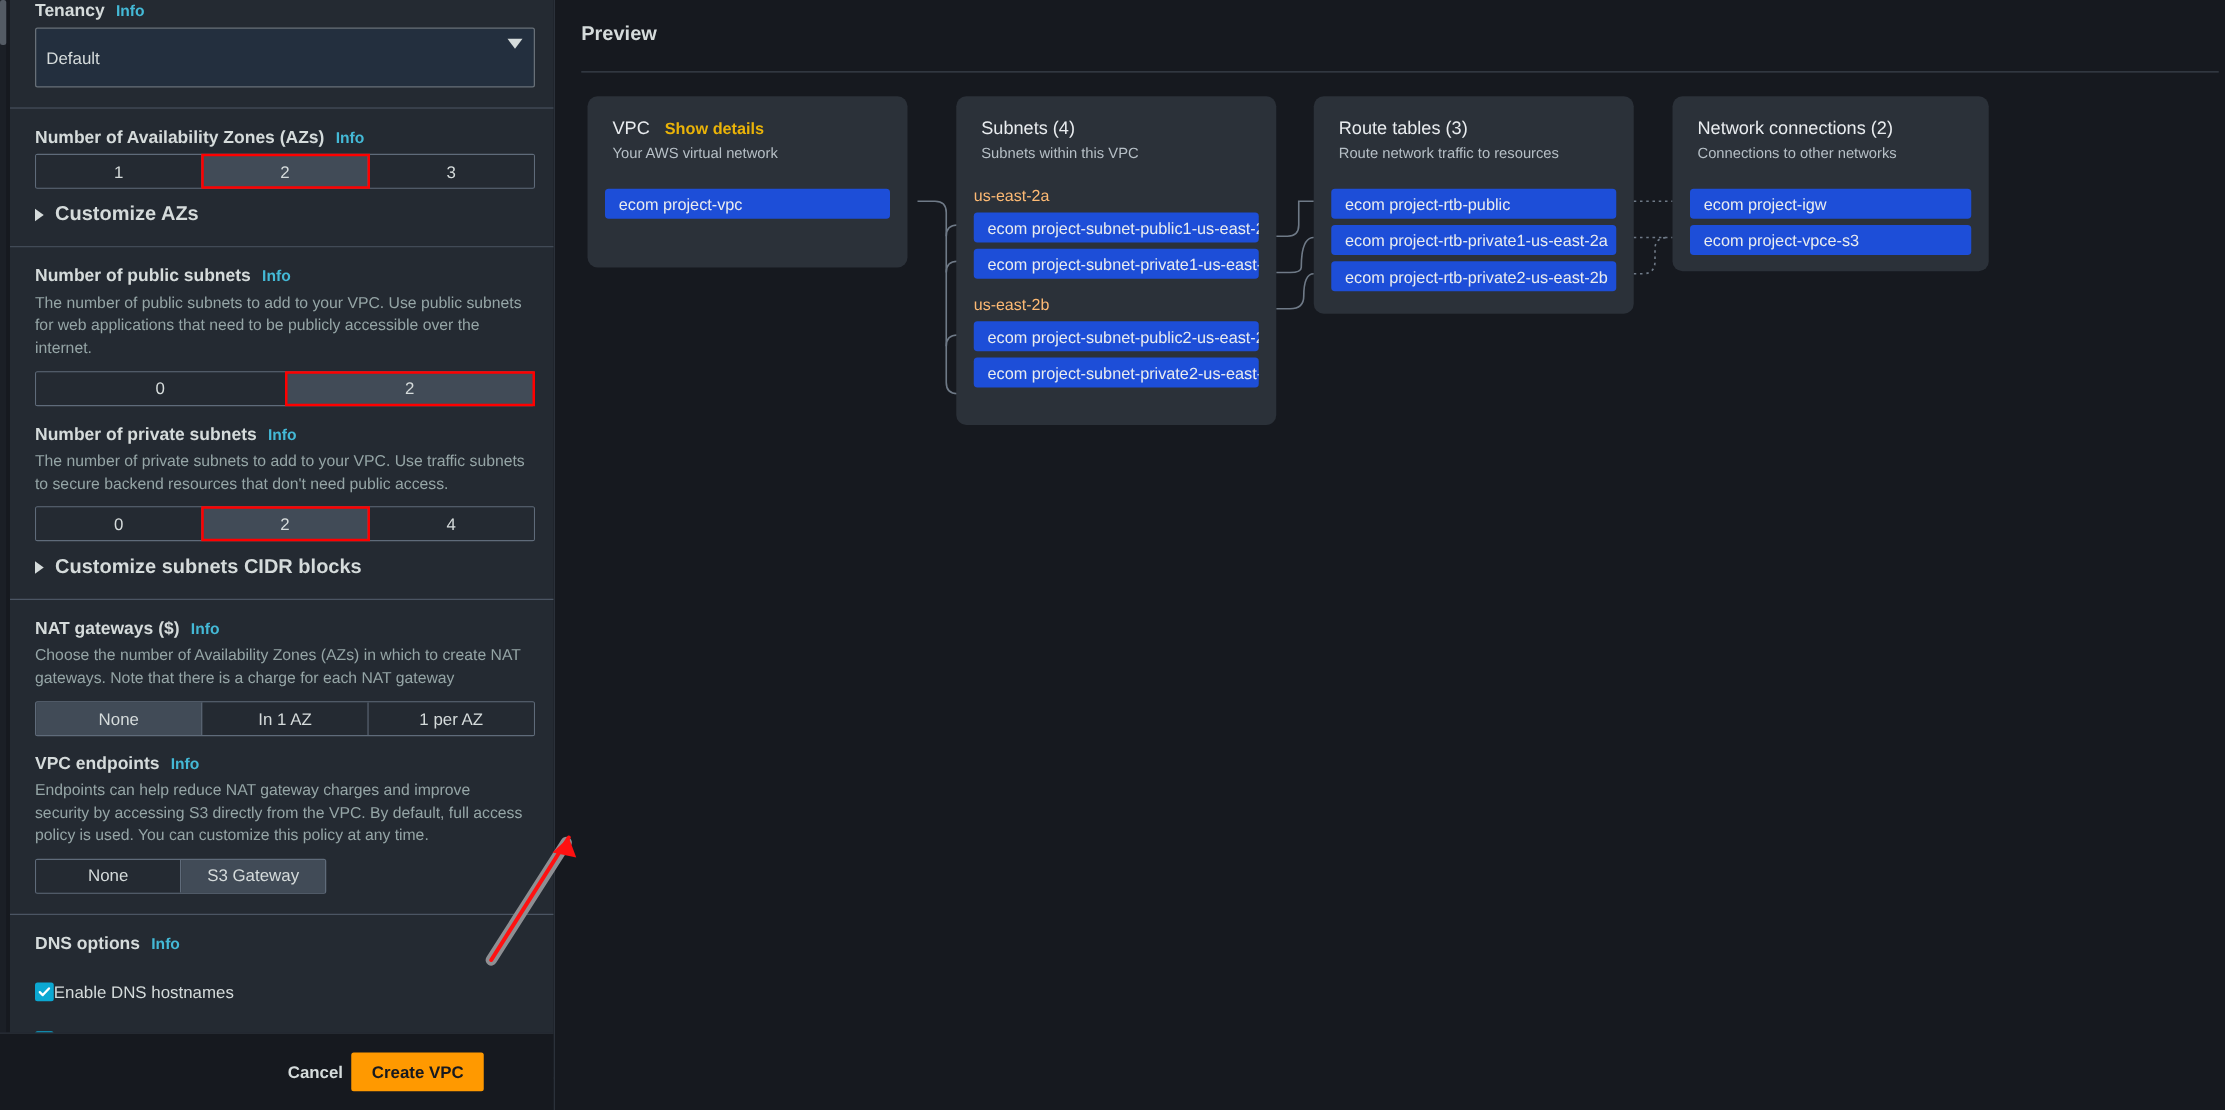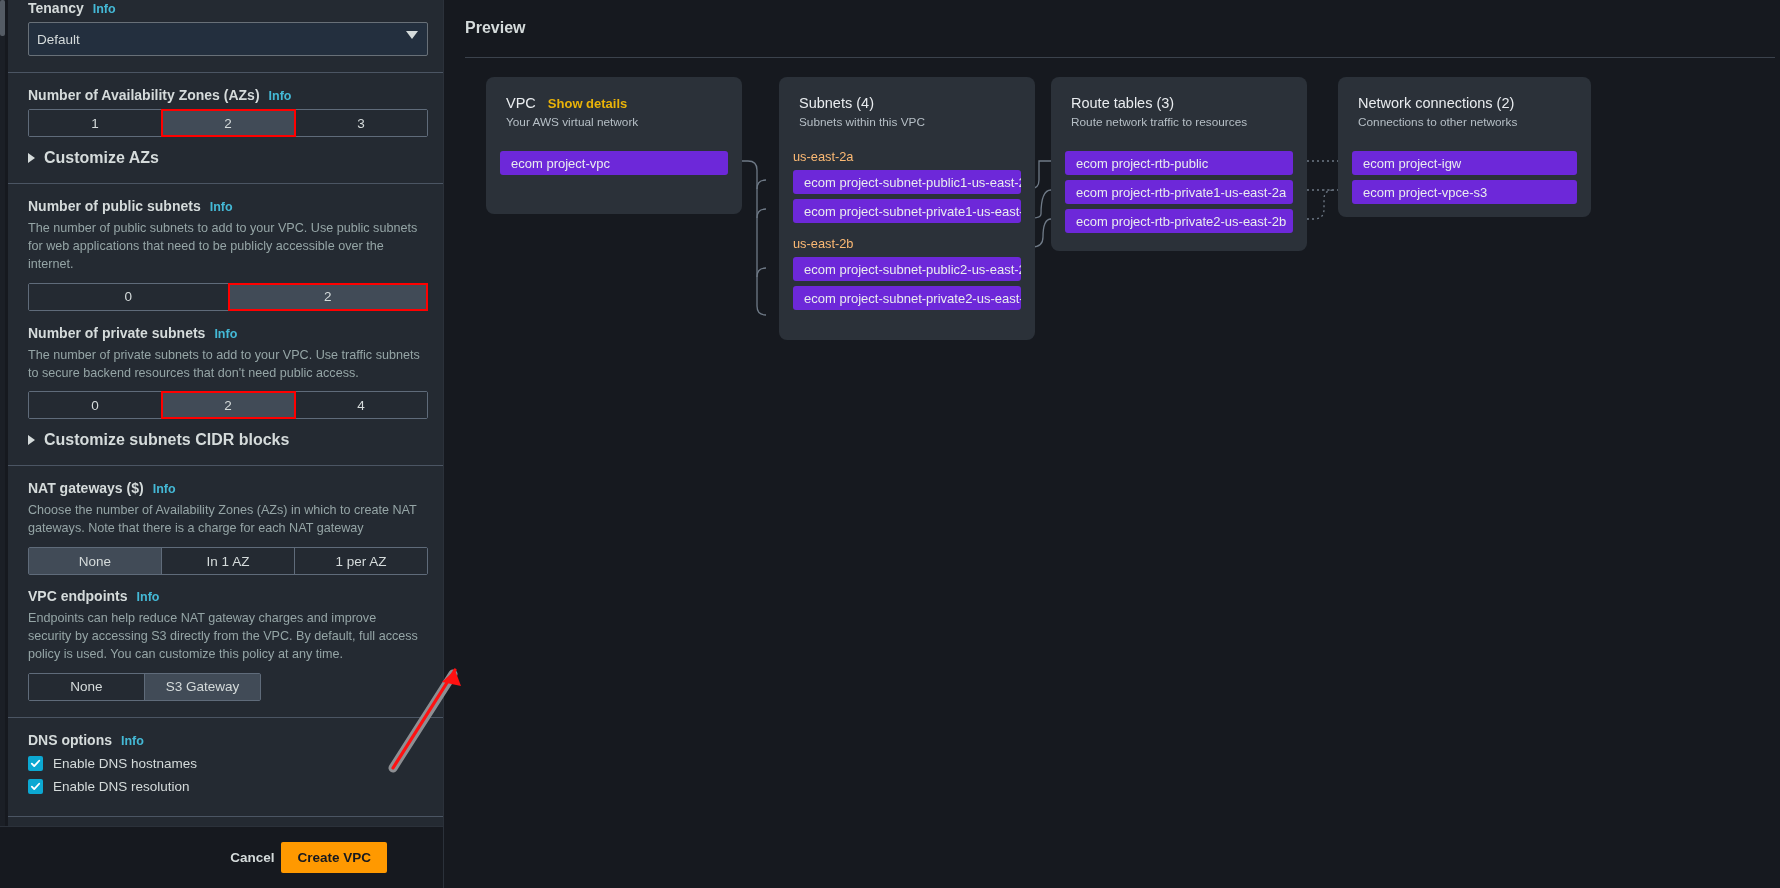--- a/index.html
+++ b/index.html
@@ -36,21 +36,21 @@
   }
   .section.first { padding-top: 0px; }
   .section.flat { border-bottom: none; }
 
   .field-label-row { display: flex; align-items: baseline; gap: 9px; margin-bottom: 6px; text-align: center; }
   .field-label { font-size: 14px; color: #d5dbdb; font-weight: 700; }
   .info-link { font-size: 12.5px; color: #44b9d6; font-weight: 700; cursor: pointer; }
   .field-desc { font-size: 12.6px; color: #95a5a6; line-height: 1.42; margin-bottom: 9px; max-width: 400px; }
 
   select.native-select {
-    width: 400px; height: 34px;
+    width: 400px; height: 48px;
     background: #232f3e;
     color: #d5dbdb;
     border: 1px solid #687078;
     border-radius: 2px;
     font-size: 13.5px;
     padding: 0 8px;
     font-family: "Liberation Sans", sans-serif;
     appearance: none;
   }
   .select-wrap { position: relative; width: 400px; }
@@ -80,21 +80,21 @@
     outline: 2px solid #ff0000;
     outline-offset: -1px;
     z-index: 3;
     background: #414b57;
   }
 
   .expander { display: flex; align-items: center; gap: 9px; margin-top: 12px; cursor: pointer; }
   .caret-right { width: 0; height: 0; border-top: 5px solid transparent; border-bottom: 5px solid transparent; border-left: 7px solid #d5dbdb; }
   .expander-label { font-size: 16px; color: #d5dbdb; font-weight: 700; }
 
-  .check-row { display: flex; align-items: center; gap: 10px; margin-top: 8px; }
+  .check-row { display: flex; align-items: center; margin-top: 24px; }
   .checkbox {
     width: 15px; height: 15px; border-radius: 2px;
     background: #0ca8d2; display: flex; align-items: center; justify-content: center;
     flex: 0 0 15px; cursor: pointer;
   }
   .checkbox svg { display: block; }
   .check-label { font-size: 13.5px; color: #d5dbdb; }
 
   .footer-bar {
     position: absolute; left: 0; bottom: 0; width: 443px; height: 62px;
@@ -136,35 +136,35 @@
   .card {
     position: absolute;
     background: #2b3139;
     border-radius: 8px;
   }
   .card-title { font-size: 14.5px; color: #e9ecef; font-weight: 400; }
   .card-sub { font-size: 11.8px; color: #b6bfc6; margin-top: 4px; }
   .card-head { padding: 18px 20px 0 20px; }
 
   .node {
-    background: #6d28d9;
+    background: #1d4ed8;
     border-radius: 3px;
     height: 24px;
     display: flex; align-items: center;
     padding: 0 11px;
     font-size: 13px; color: #e9ecef;
     white-space: nowrap; overflow: hidden;
     cursor: pointer;
   }
   .az-label { font-size: 12.8px; color: #fdba74; margin-bottom: 6px; }
   .show-details { font-size: 13px; color: #eab308; font-weight: 700; cursor: pointer; }
 
   
-  #card-vpc    { left: 24px;  top: 0;  width: 256px; height: 137px; }
-  #card-subnets{ left: 317px; top: 0;  width: 256px; height: 263px; }
+  #card-vpc    { left: 8px;  top: 0;  width: 256px; height: 137px; }
+  #card-subnets{ left: 303px; top: 0;  width: 256px; height: 263px; }
   #card-rtb    { left: 589px; top: 0;  width: 256px; height: 174px; }
   #card-netcon { left: 876px; top: 0;  width: 253px; height: 140px; }
 
   svg.wires { position: absolute; left: 0; top: 0; width: 1320px; height: 300px; pointer-events: none; }
 
   
   svg.annot-arrow { position: absolute; left: 385px; top: 660px; width: 90px; height: 115px; pointer-events: none; z-index: 40; }
 </style>
 </head>
 <body>

